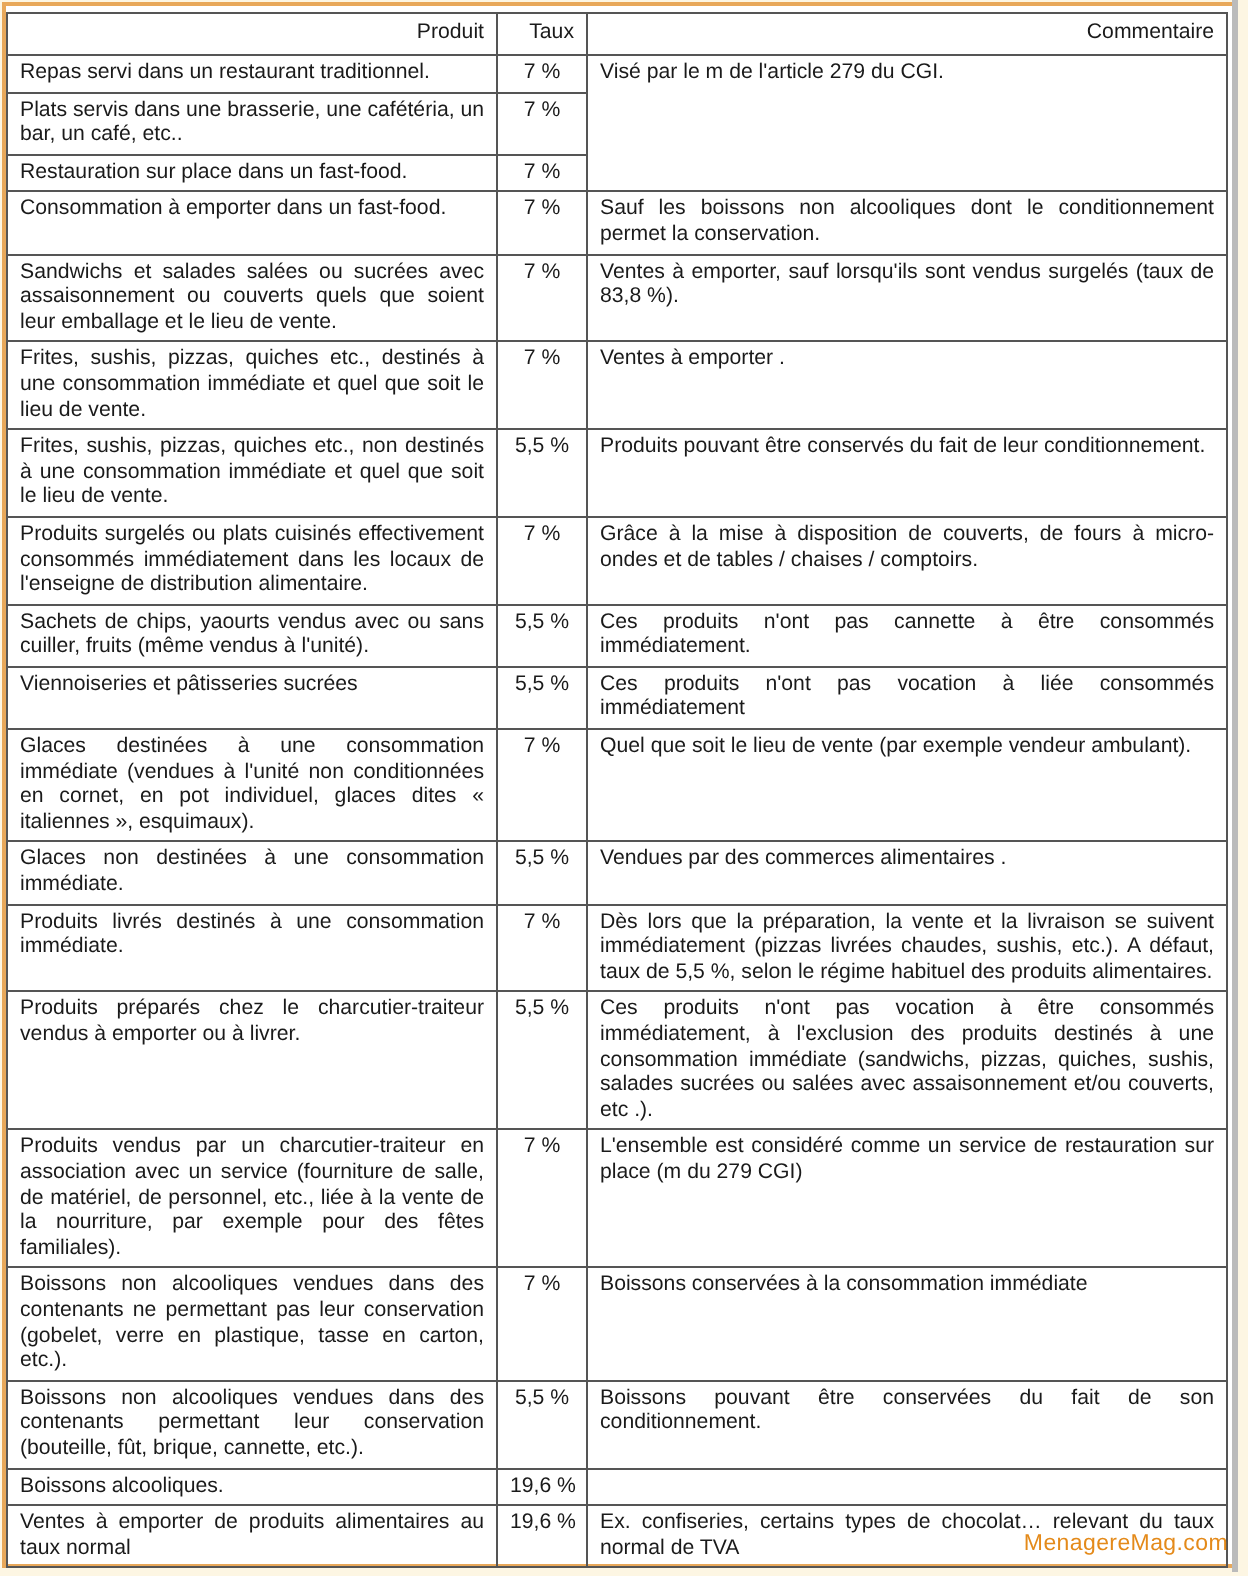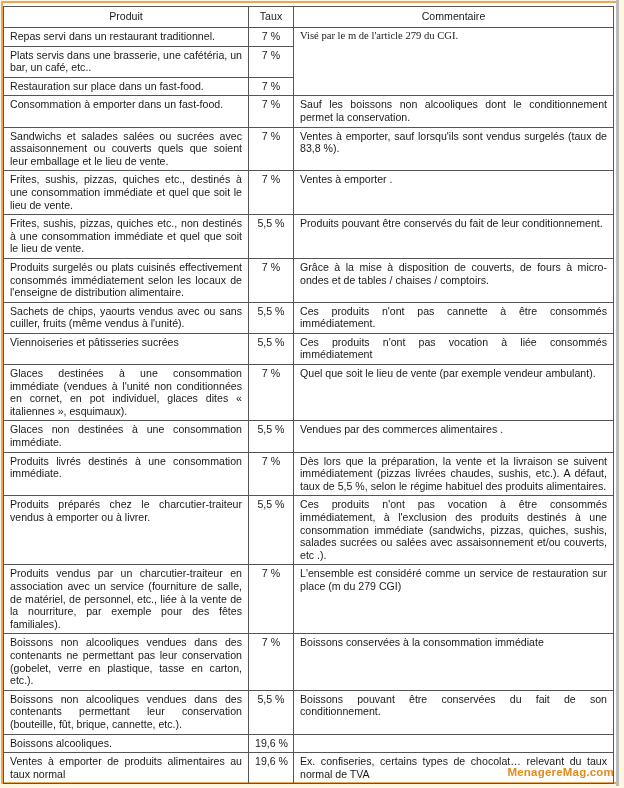--- a/index.html
+++ b/index.html
@@ -24,31 +24,31 @@
     font-size: 10.6px;
     line-height: 12.6px;
     color: #1a1a1a;
   }
   table.tva td, table.tva th {
     border: 1px solid #555;
     padding: 2px 6px 3px 6px;
     vertical-align: top;
     font-weight: normal;
   }
-  table.tva th { text-align: center; height: 14px; padding-top: 3px; }
+  table.tva th { text-align: right; height: 14px; padding-top: 3px; }
   td.prod { text-align: justify; }
   td.rate { text-align: center; white-space: nowrap; padding-left: 2px; padding-right: 2px; }
   td.comm { text-align: justify; }
-  td.comm-mid { vertical-align: middle; font-family: Liberation Serif, serif; }
+  td.comm-mid { vertical-align: middle; }
   .col-prod { width: 245px; }
   .col-rate { width: 45px; }
   .col-comm { width: auto; }
   .watermark {
     position: absolute; right: 10px; top: 766px;
-    font-size: 11.5px; font-weight: bold;
+    font-size: 11.5px; font-weight: normal;
     color: #e48a1a;
     letter-spacing: 0.2px;
   }
   .right-shadow {
     position: absolute; left: 616px; top: 0; width: 3px; height: 786px; background: #bbb;
   }
 </style>
 </head>
 <body>
 
@@ -96,21 +96,21 @@
       <td class="prod">Frites, sushis, pizzas, quiches etc., destinés à une consommation immédiate et quel que soit le lieu de vente.</td>
       <td class="rate">7 %</td>
       <td class="comm">Ventes à emporter .</td>
     </tr>
     <tr>
       <td class="prod">Frites, sushis, pizzas, quiches etc., non destinés à une consommation immédiate et quel que soit le lieu de vente.</td>
       <td class="rate">5,5 %</td>
       <td class="comm">Produits pouvant être conservés du fait de leur conditionnement.</td>
     </tr>
     <tr>
-      <td class="prod">Produits surgelés ou plats cuisinés effectivement consommés immédiatement selon les locaux de l'enseigne de distribution alimentaire.</td>
+      <td class="prod">Produits surgelés ou plats cuisinés effectivement consommés immédiatement dans les locaux de l'enseigne de distribution alimentaire.</td>
       <td class="rate">7 %</td>
       <td class="comm">Grâce à la mise à disposition de couverts, de fours à micro-ondes et de tables / chaises / comptoirs.</td>
     </tr>
     <tr>
       <td class="prod">Sachets de chips, yaourts vendus avec ou sans cuiller, fruits (même vendus à l'unité).</td>
       <td class="rate">5,5 %</td>
       <td class="comm">Ces produits n'ont pas cannette à être consommés immédiatement.</td>
     </tr>
     <tr>
       <td class="prod">Viennoiseries et pâtisseries sucrées</td>

